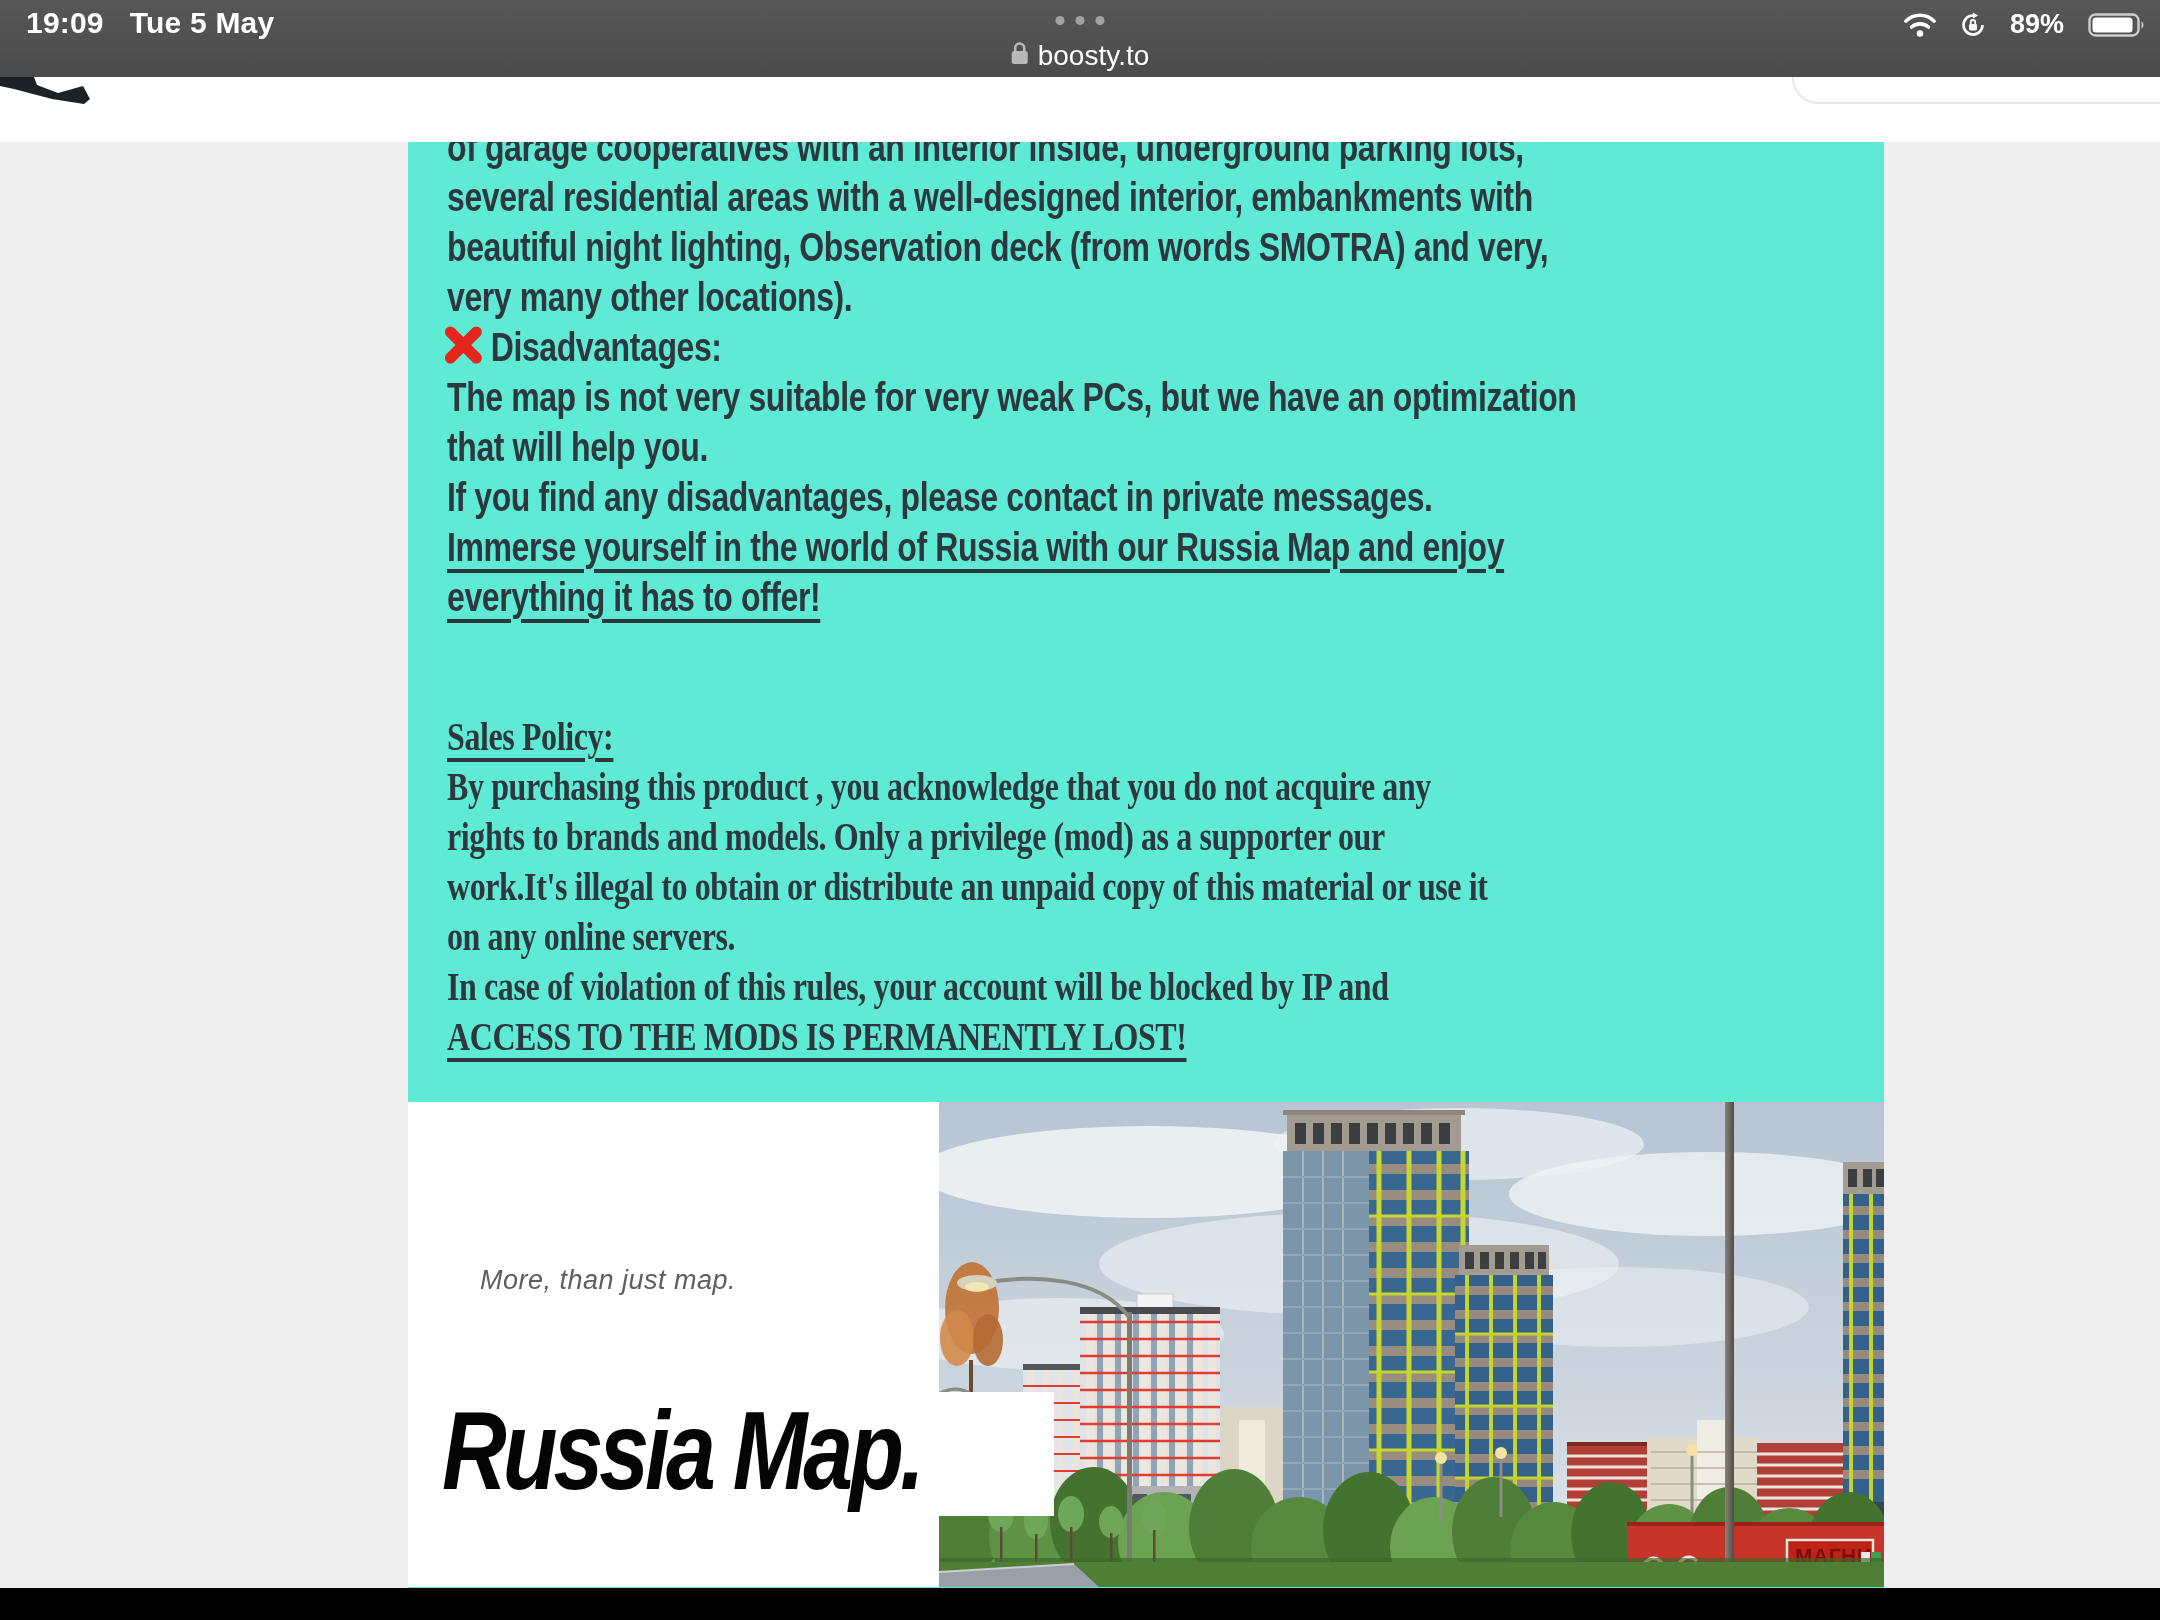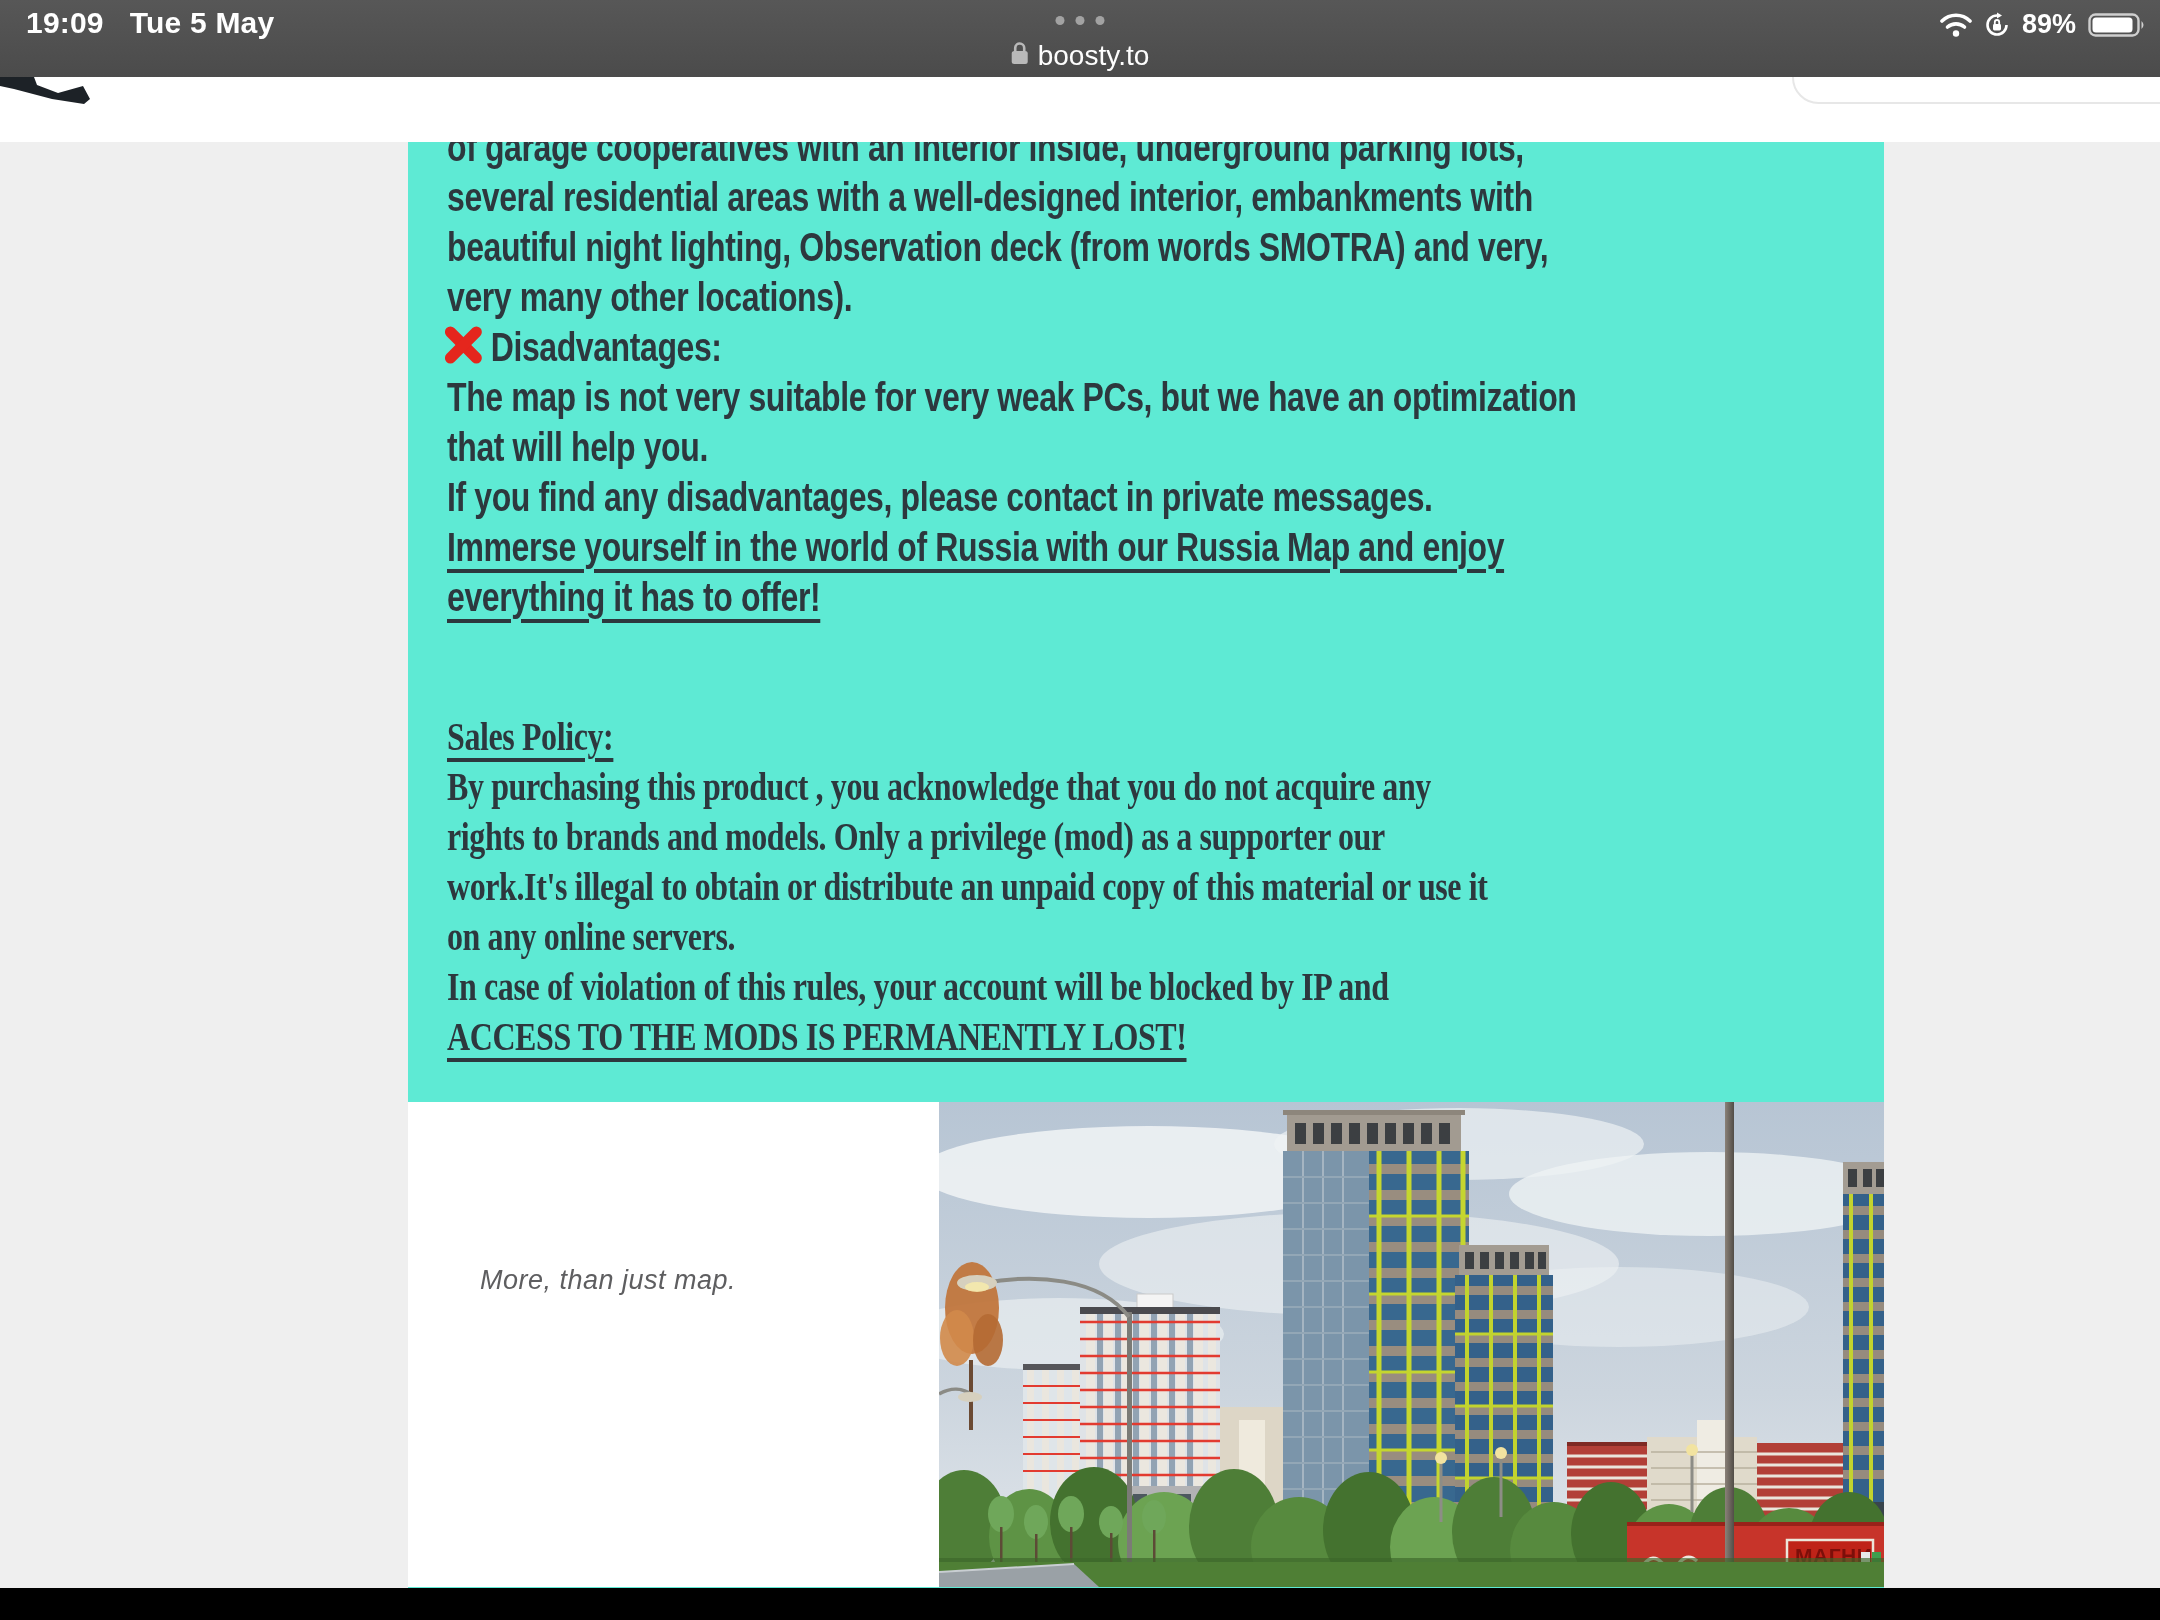--- a/index.html
+++ b/index.html
@@ -9,21 +9,21 @@
 
   
   .top-chrome{position:absolute;left:0;top:0;width:2160px;height:77px;
               background:linear-gradient(#575757,#4b4b4b);z-index:30;}
   .status-left{position:absolute;left:26px;top:6px;display:flex;gap:26px;align-items:baseline;
                color:#fff;font-size:30px;font-weight:600;letter-spacing:.2px;}
   .tab-dots{position:absolute;left:50%;top:16px;transform:translateX(-50%);display:flex;gap:11px;}
   .tab-dots i{width:9px;height:9px;border-radius:50%;background:#a2a2a2;display:block;}
   .url-row{position:absolute;left:50%;top:40px;transform:translateX(-50%);display:flex;gap:9px;
            align-items:flex-start;color:#fdfdfd;font-size:28px;}
-  .status-right{position:absolute;right:14px;top:9px;display:flex;gap:12px;align-items:center;
+  .status-right{position:absolute;right:14px;top:9px;display:flex;gap:24px;align-items:center;
                 color:#fff;font-size:27px;font-weight:600;}
 
   
   .site-header{position:absolute;left:0;top:77px;width:2160px;height:65px;background:#fff;
                z-index:20;overflow:hidden;}
   .search-pill{position:absolute;left:1792px;top:-26px;width:450px;height:53px;border-radius:27px;
                background:#fff;border:2px solid #e7e7e7;}
 
   
   .page-bg{position:absolute;left:0;top:142px;width:2160px;height:1455px;background:#efefef;}
@@ -508,18 +508,21 @@
               <rect x="214" y="428" width="2.5" height="46"></rect>
             </g>
             <rect x="0" y="456" width="945" height="10" fill="#3c6629" opacity=".65"></rect>
             <rect x="0" y="460" width="945" height="25" fill="#4f7f35"></rect>
             <polygon points="0,470 135,462 160,485 0,485" fill="#9aa1a6"></polygon>
             <line x1="0" y1="470" x2="135" y2="462" stroke="#c9ced2" stroke-width="2"></line>
           </g>
         </svg>
       </div>
 
+      <div class="banner-title">
+        <span>Russia Map.</span>
+      </div>
     </div>
   </div>
 
   <div class="bottom-bar"></div>
 
 </div>
 
 </body></html>

